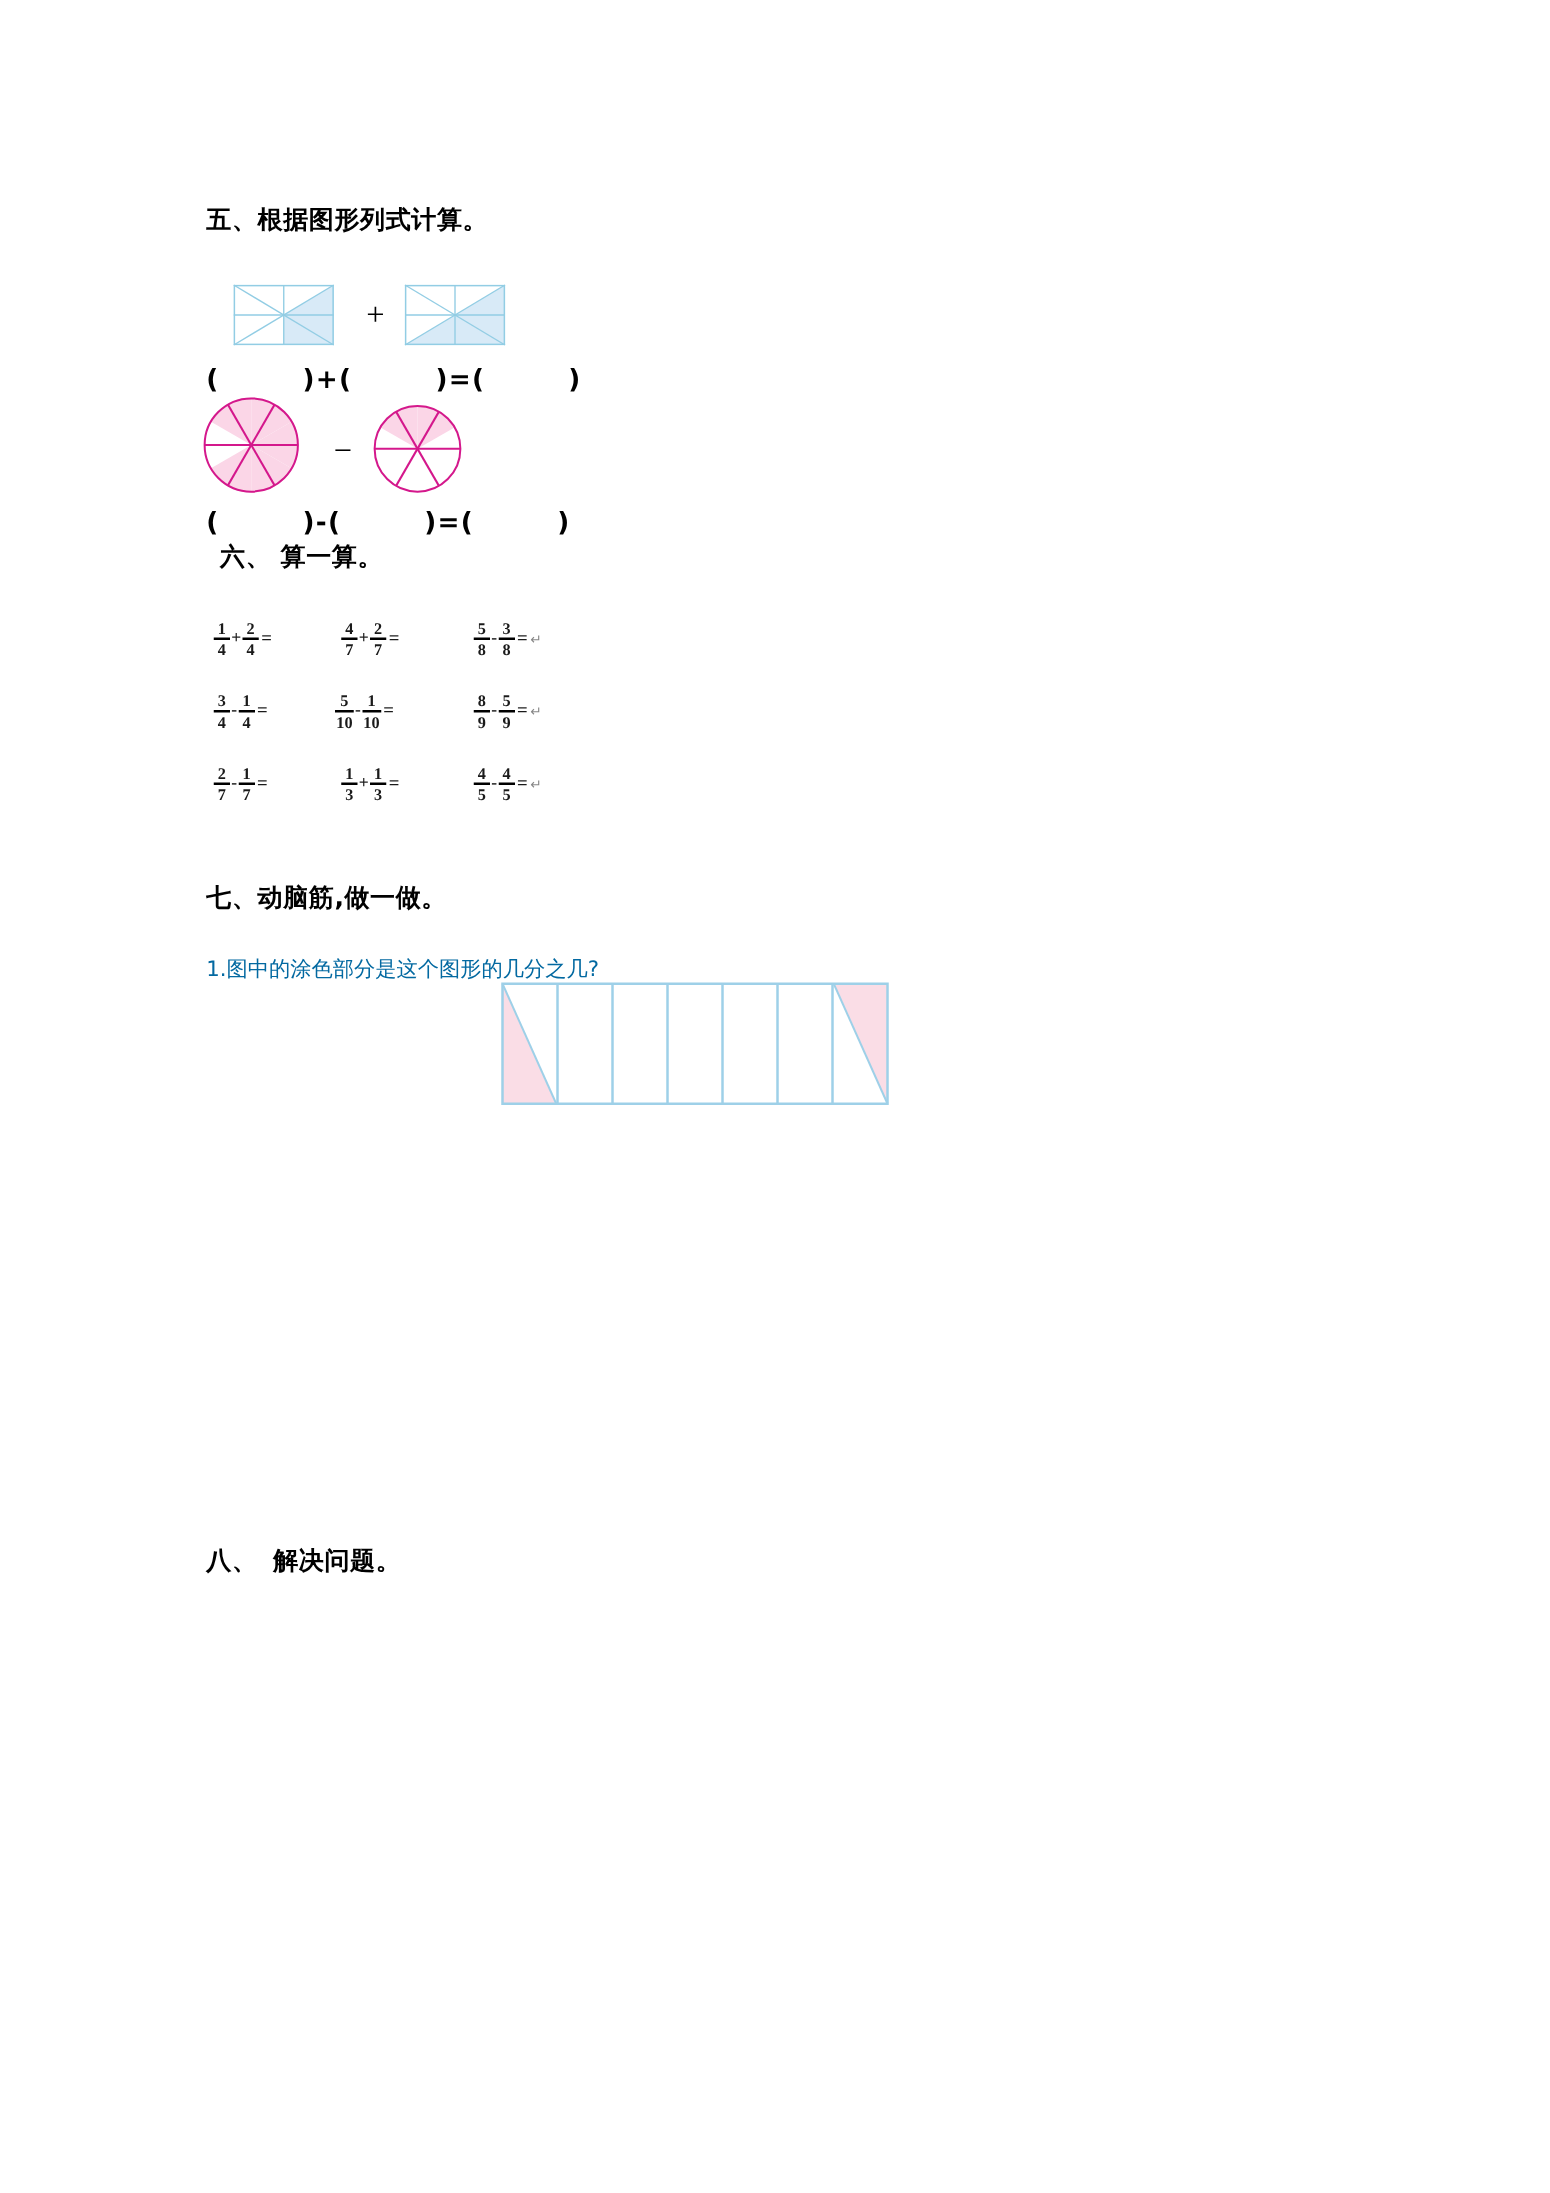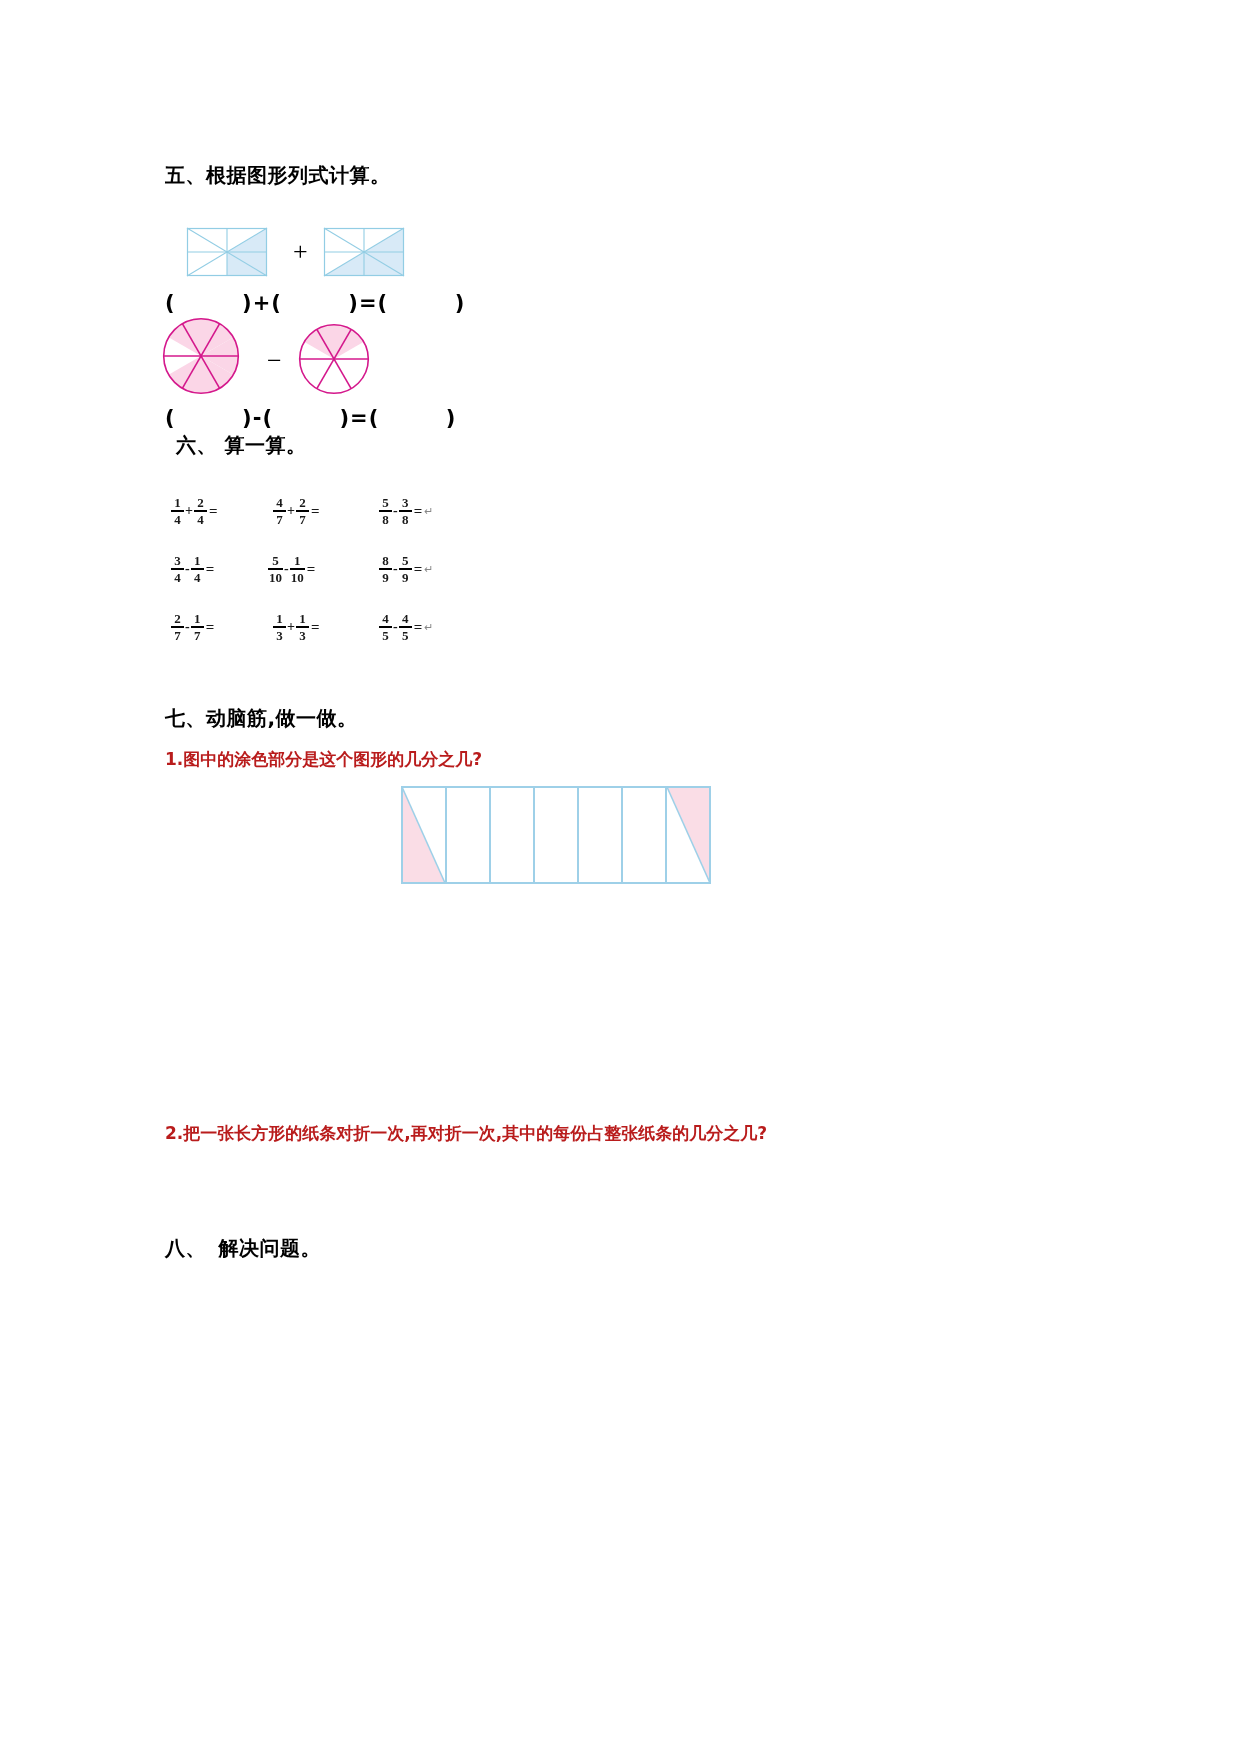--- a/index.html
+++ b/index.html
@@ -29,23 +29,24 @@
     font-weight: bold;
     font-size: 20px;
     letter-spacing: 0.5px;
     white-space: nowrap;
     color: #000;
   }
   .body-text {
     position: absolute;
     font-family: "DejaVu Sans", sans-serif;
     font-size: 17px;
-    font-weight: bold;
+    font-weight: normal;
     white-space: nowrap;
-    color: #b91c1c;
+    color: #0369a1;
+    margin-top: 16px;
   }
   .blank-line {
     position: absolute;
     font-family: "DejaVu Sans", sans-serif;
     font-weight: bold;
     font-size: 21px;
     white-space: pre;
     color: #000;
     letter-spacing: 1px;
   }
@@ -339,17 +340,16 @@
     <line x1="90" y1="2" x2="90" y2="98" stroke="#9ed0e8" stroke-width="2"></line>
     <line x1="134" y1="2" x2="134" y2="98" stroke="#9ed0e8" stroke-width="2"></line>
     <line x1="178" y1="2" x2="178" y2="98" stroke="#9ed0e8" stroke-width="2"></line>
     <line x1="222" y1="2" x2="222" y2="98" stroke="#9ed0e8" stroke-width="2"></line>
     <line x1="266" y1="2" x2="266" y2="98" stroke="#9ed0e8" stroke-width="2"></line>
 
     <line x1="2" y1="2" x2="45" y2="98" stroke="#9ed0e8" stroke-width="1.6"></line>
     <line x1="267" y1="2" x2="310" y2="98" stroke="#9ed0e8" stroke-width="1.6"></line>
   </svg>
 
-  <div class="body-text" style="left:165px; top:1122px;">2.把一张长方形的纸条对折一次,再对折一次,其中的每份占整张纸条的几分之几?</div>
 
   <div class="section-heading" style="left:165px; top:1235px;font-family:Liberation Mono, monospace;">八、 解决问题。</div>
 
 </div>
 
 </body></html>

